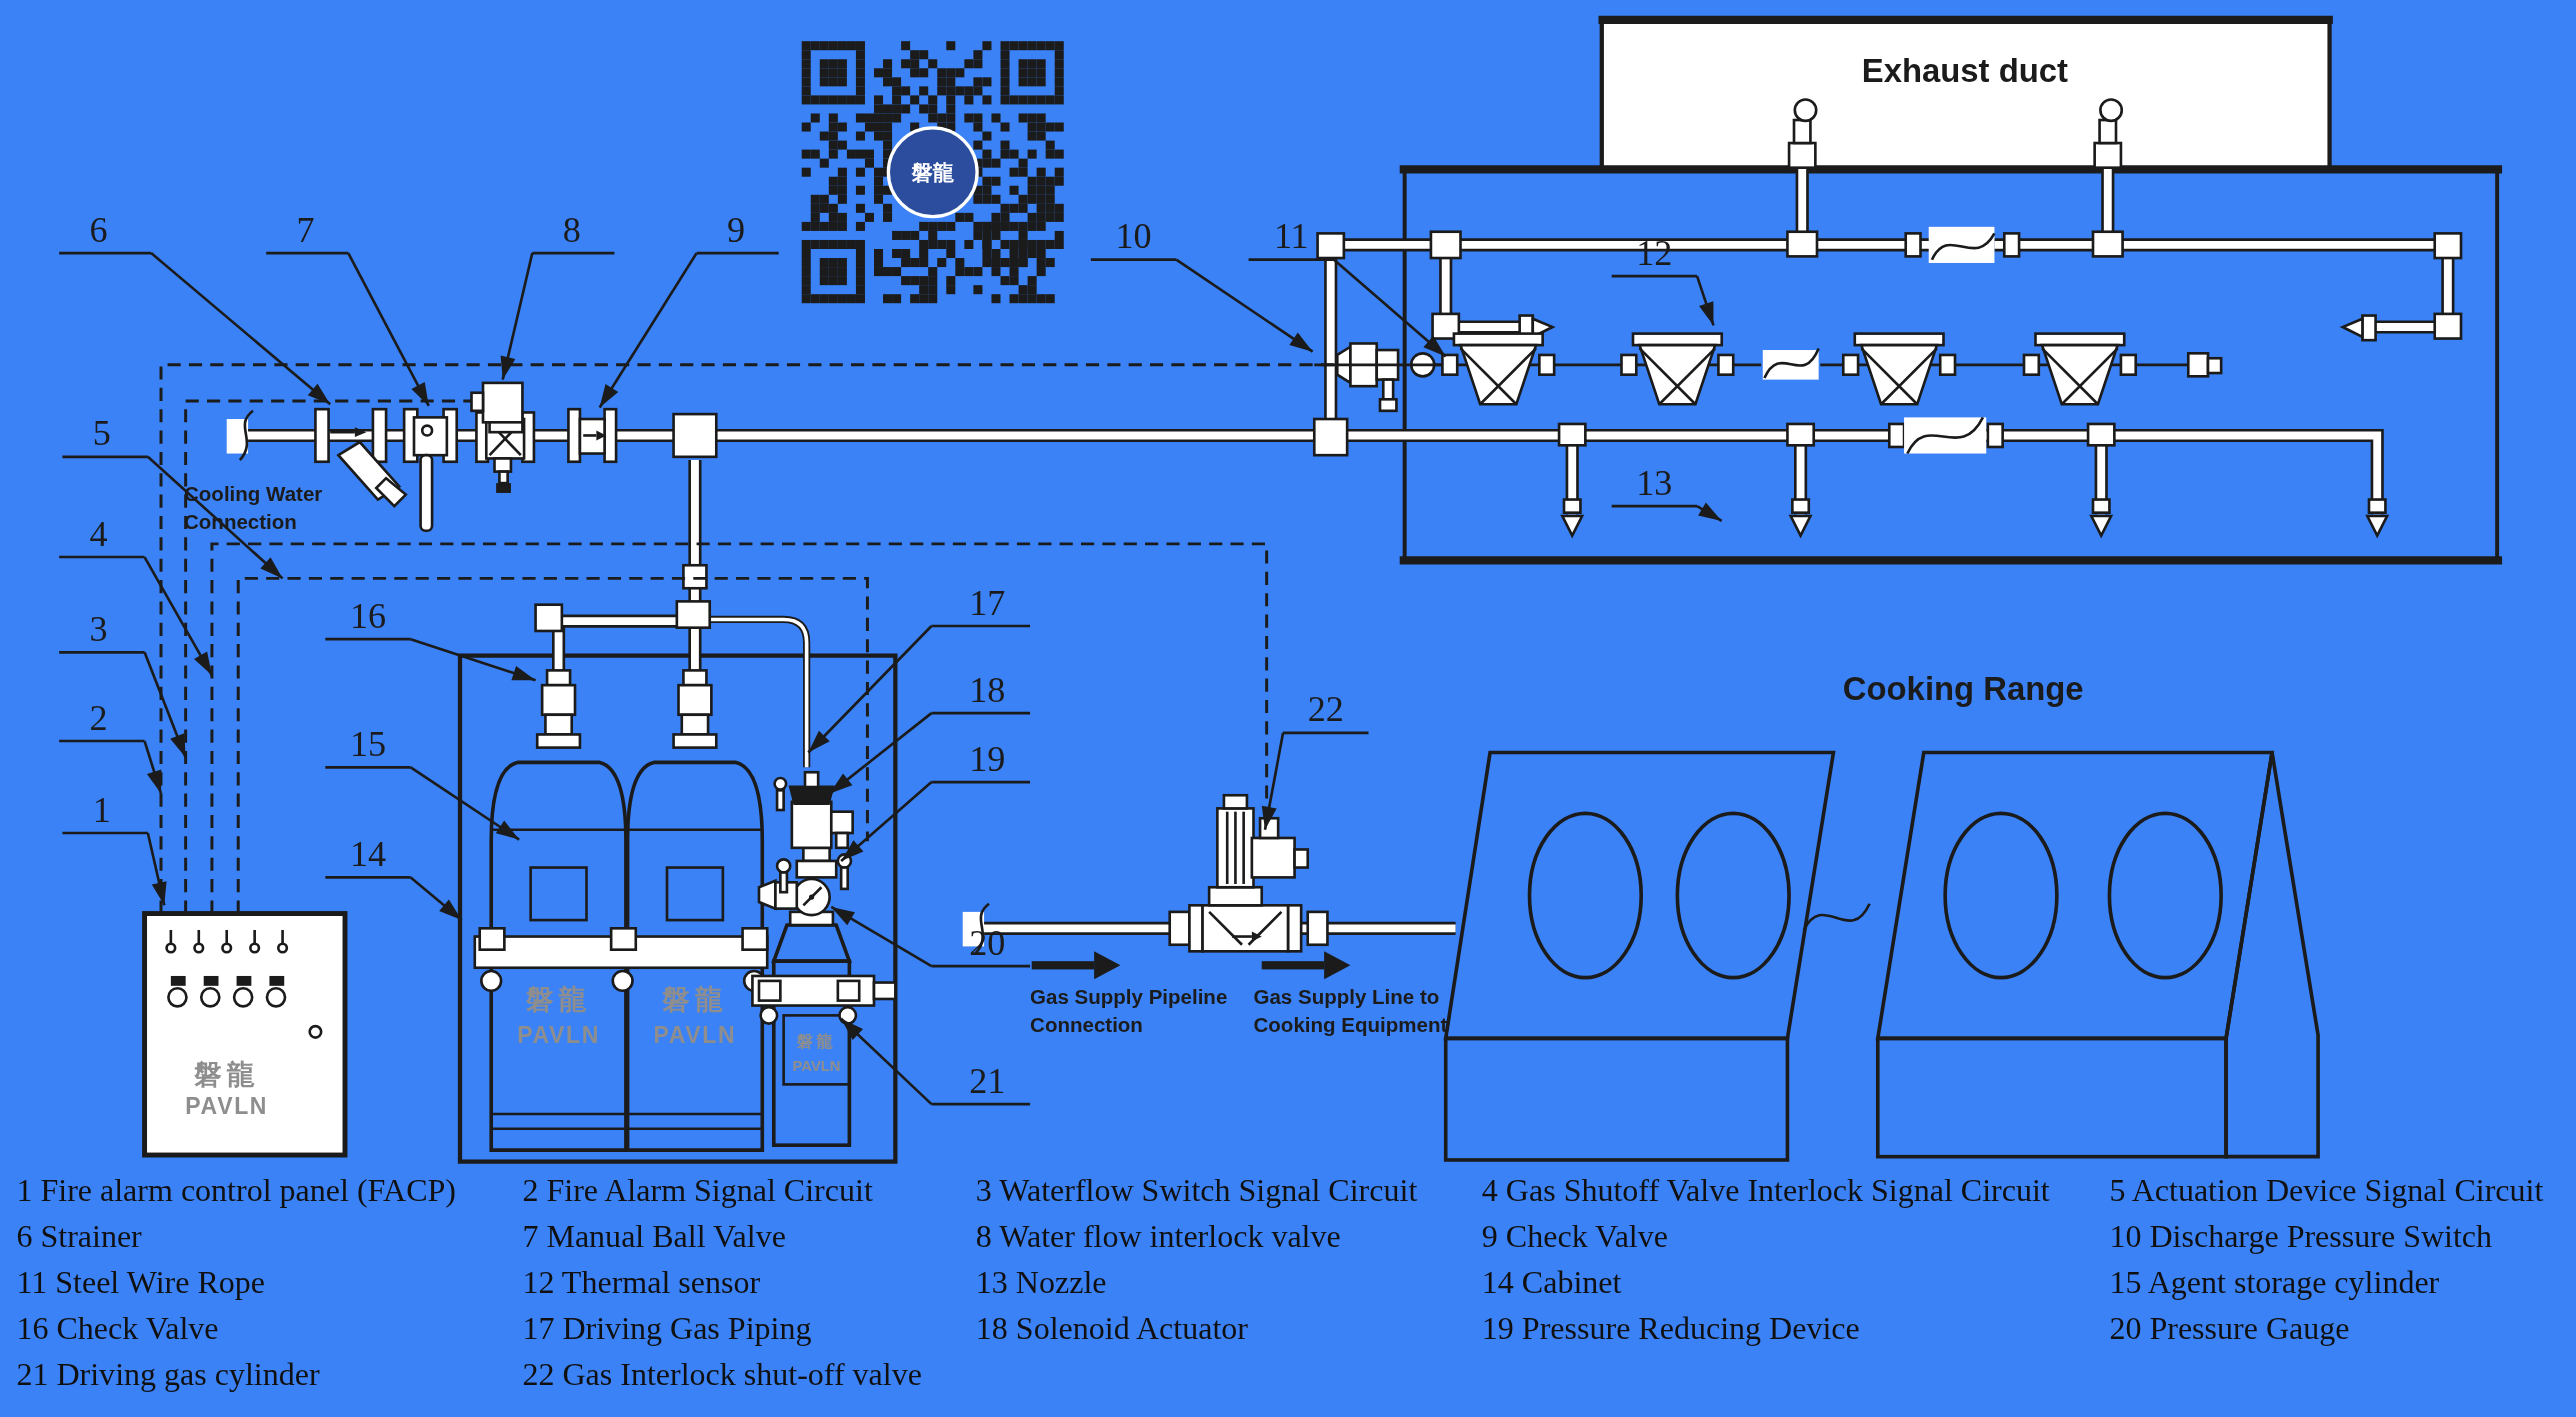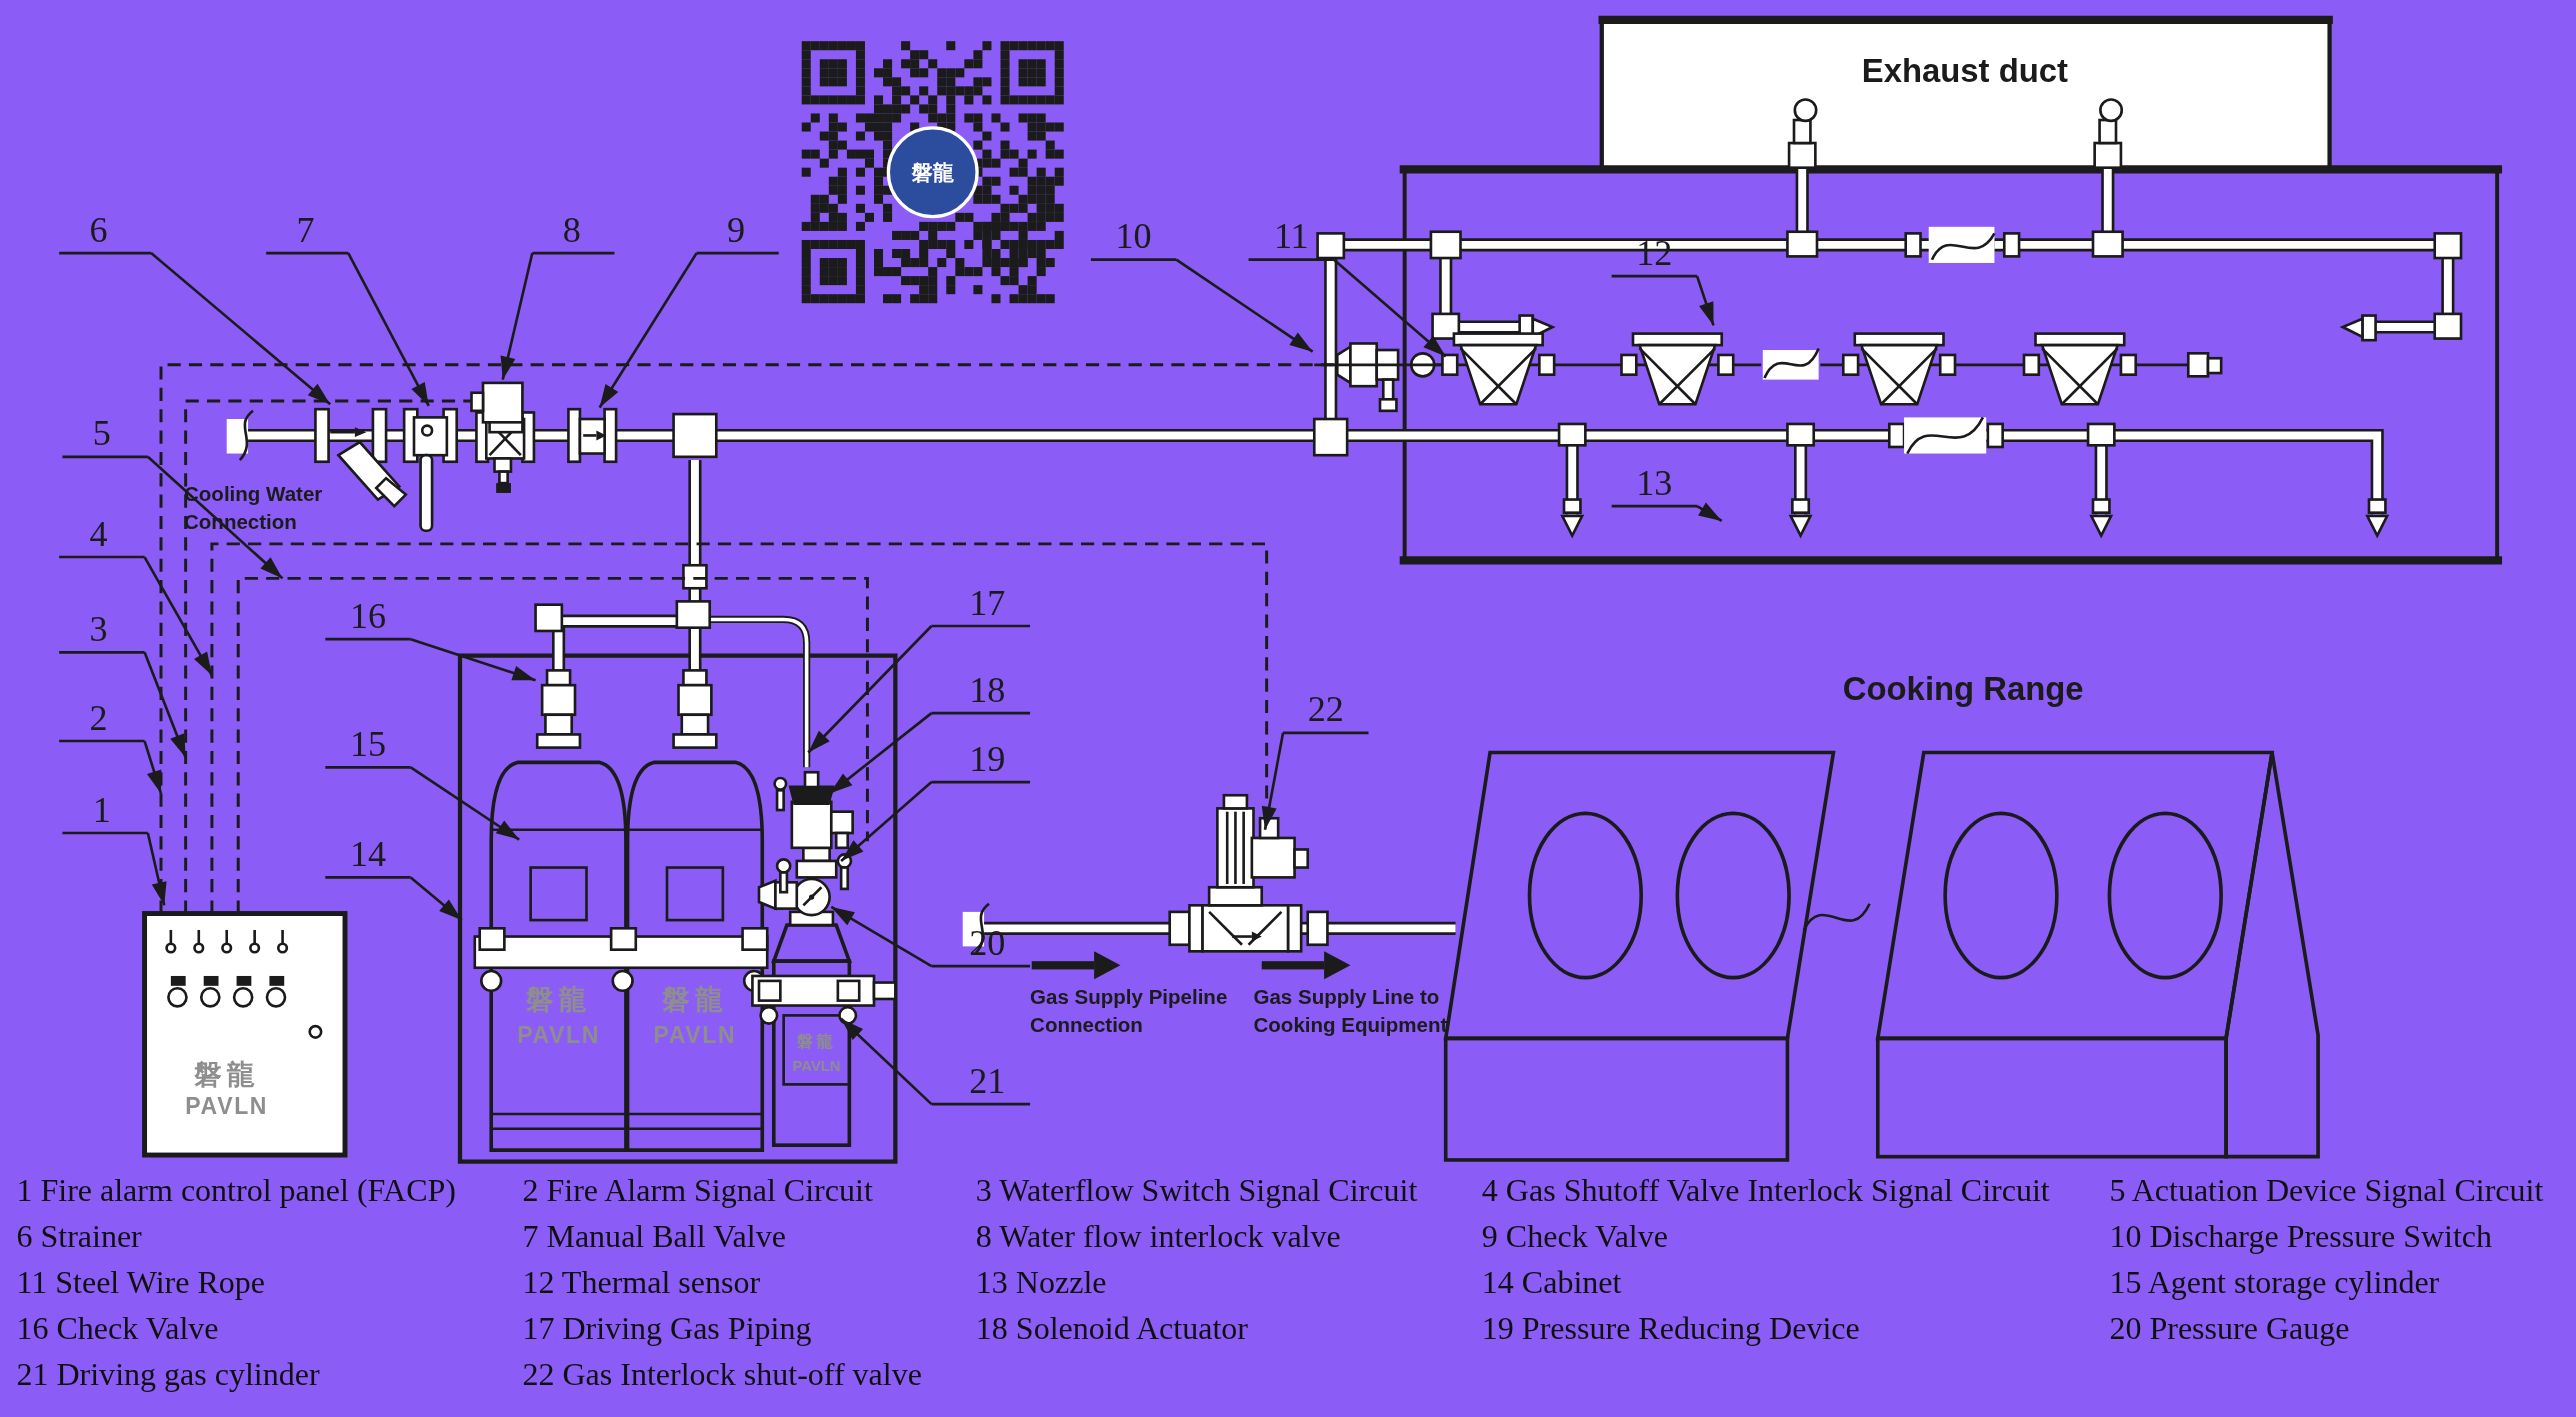--- a/index.html
+++ b/index.html
@@ -1,21 +1,21 @@
 <!DOCTYPE html>
 <html style="--line: #1b1b1b; --gray: #8e8e8e; --qr: #2c4d9e;font-size:9.6px"><head>
 <meta charset="utf-8">
 <style>
   :root{
     --line:#1b1b1b;
     --gray:#8e8e8e;
     --qr:#2c4d9e;
   }
   html,body{margin:0;padding:0;background:#fff;}
-  .stage{width:2576px;height:1418px;position:relative;background:#8b5cf6;overflow:hidden;}
+  .stage{width:2576px;height:1418px;position:relative;background:#3b82f6;overflow:hidden;}
   svg{display:block;}
   
   .ln  {stroke:var(--line);fill:none;stroke-width:2.2;}
   .ln1 {stroke:var(--line);fill:none;stroke-width:1.6;}
   .thick{stroke:var(--line);fill:none;stroke-width:5;}
   .fw  {fill:#fff;stroke:var(--line);stroke-width:1.6;}
   .fb  {fill:var(--line);stroke:none;}
   .pipe-o{stroke:var(--line);stroke-width:8;fill:none;}
   .pipe-i{stroke:#fff;stroke-width:4.8;fill:none;}
   .thin-o{stroke:var(--line);stroke-width:4.4;fill:none;}

